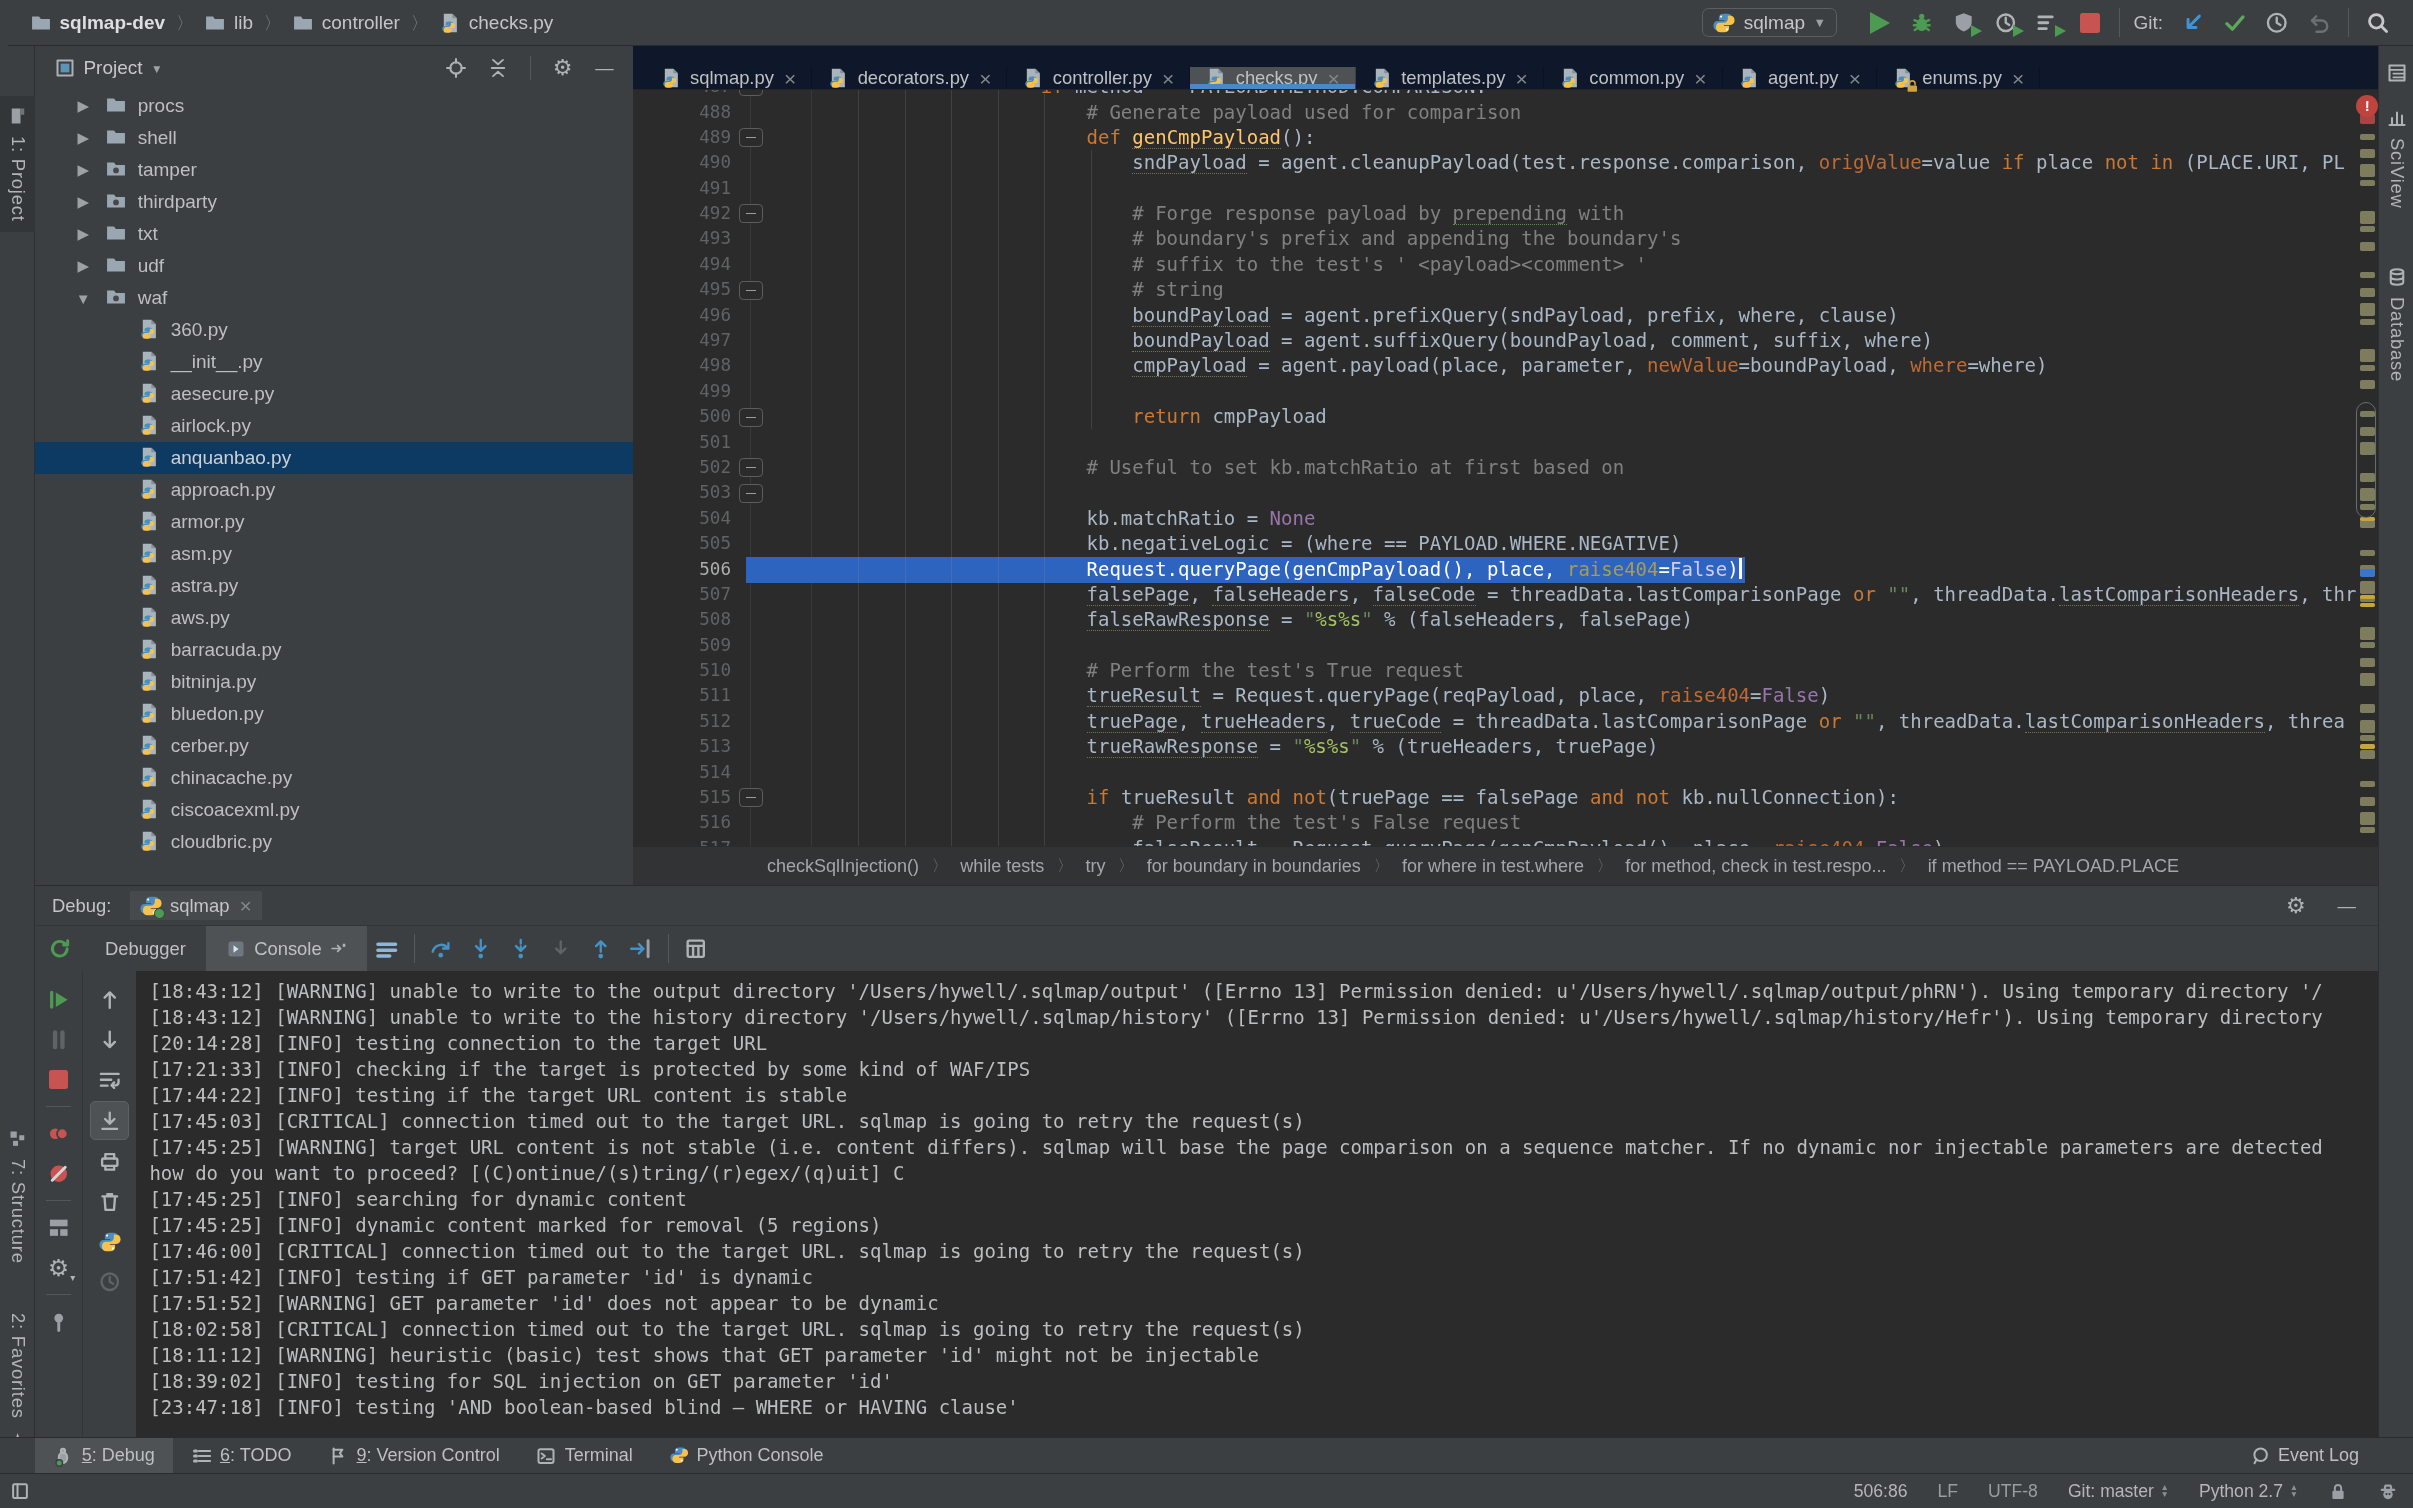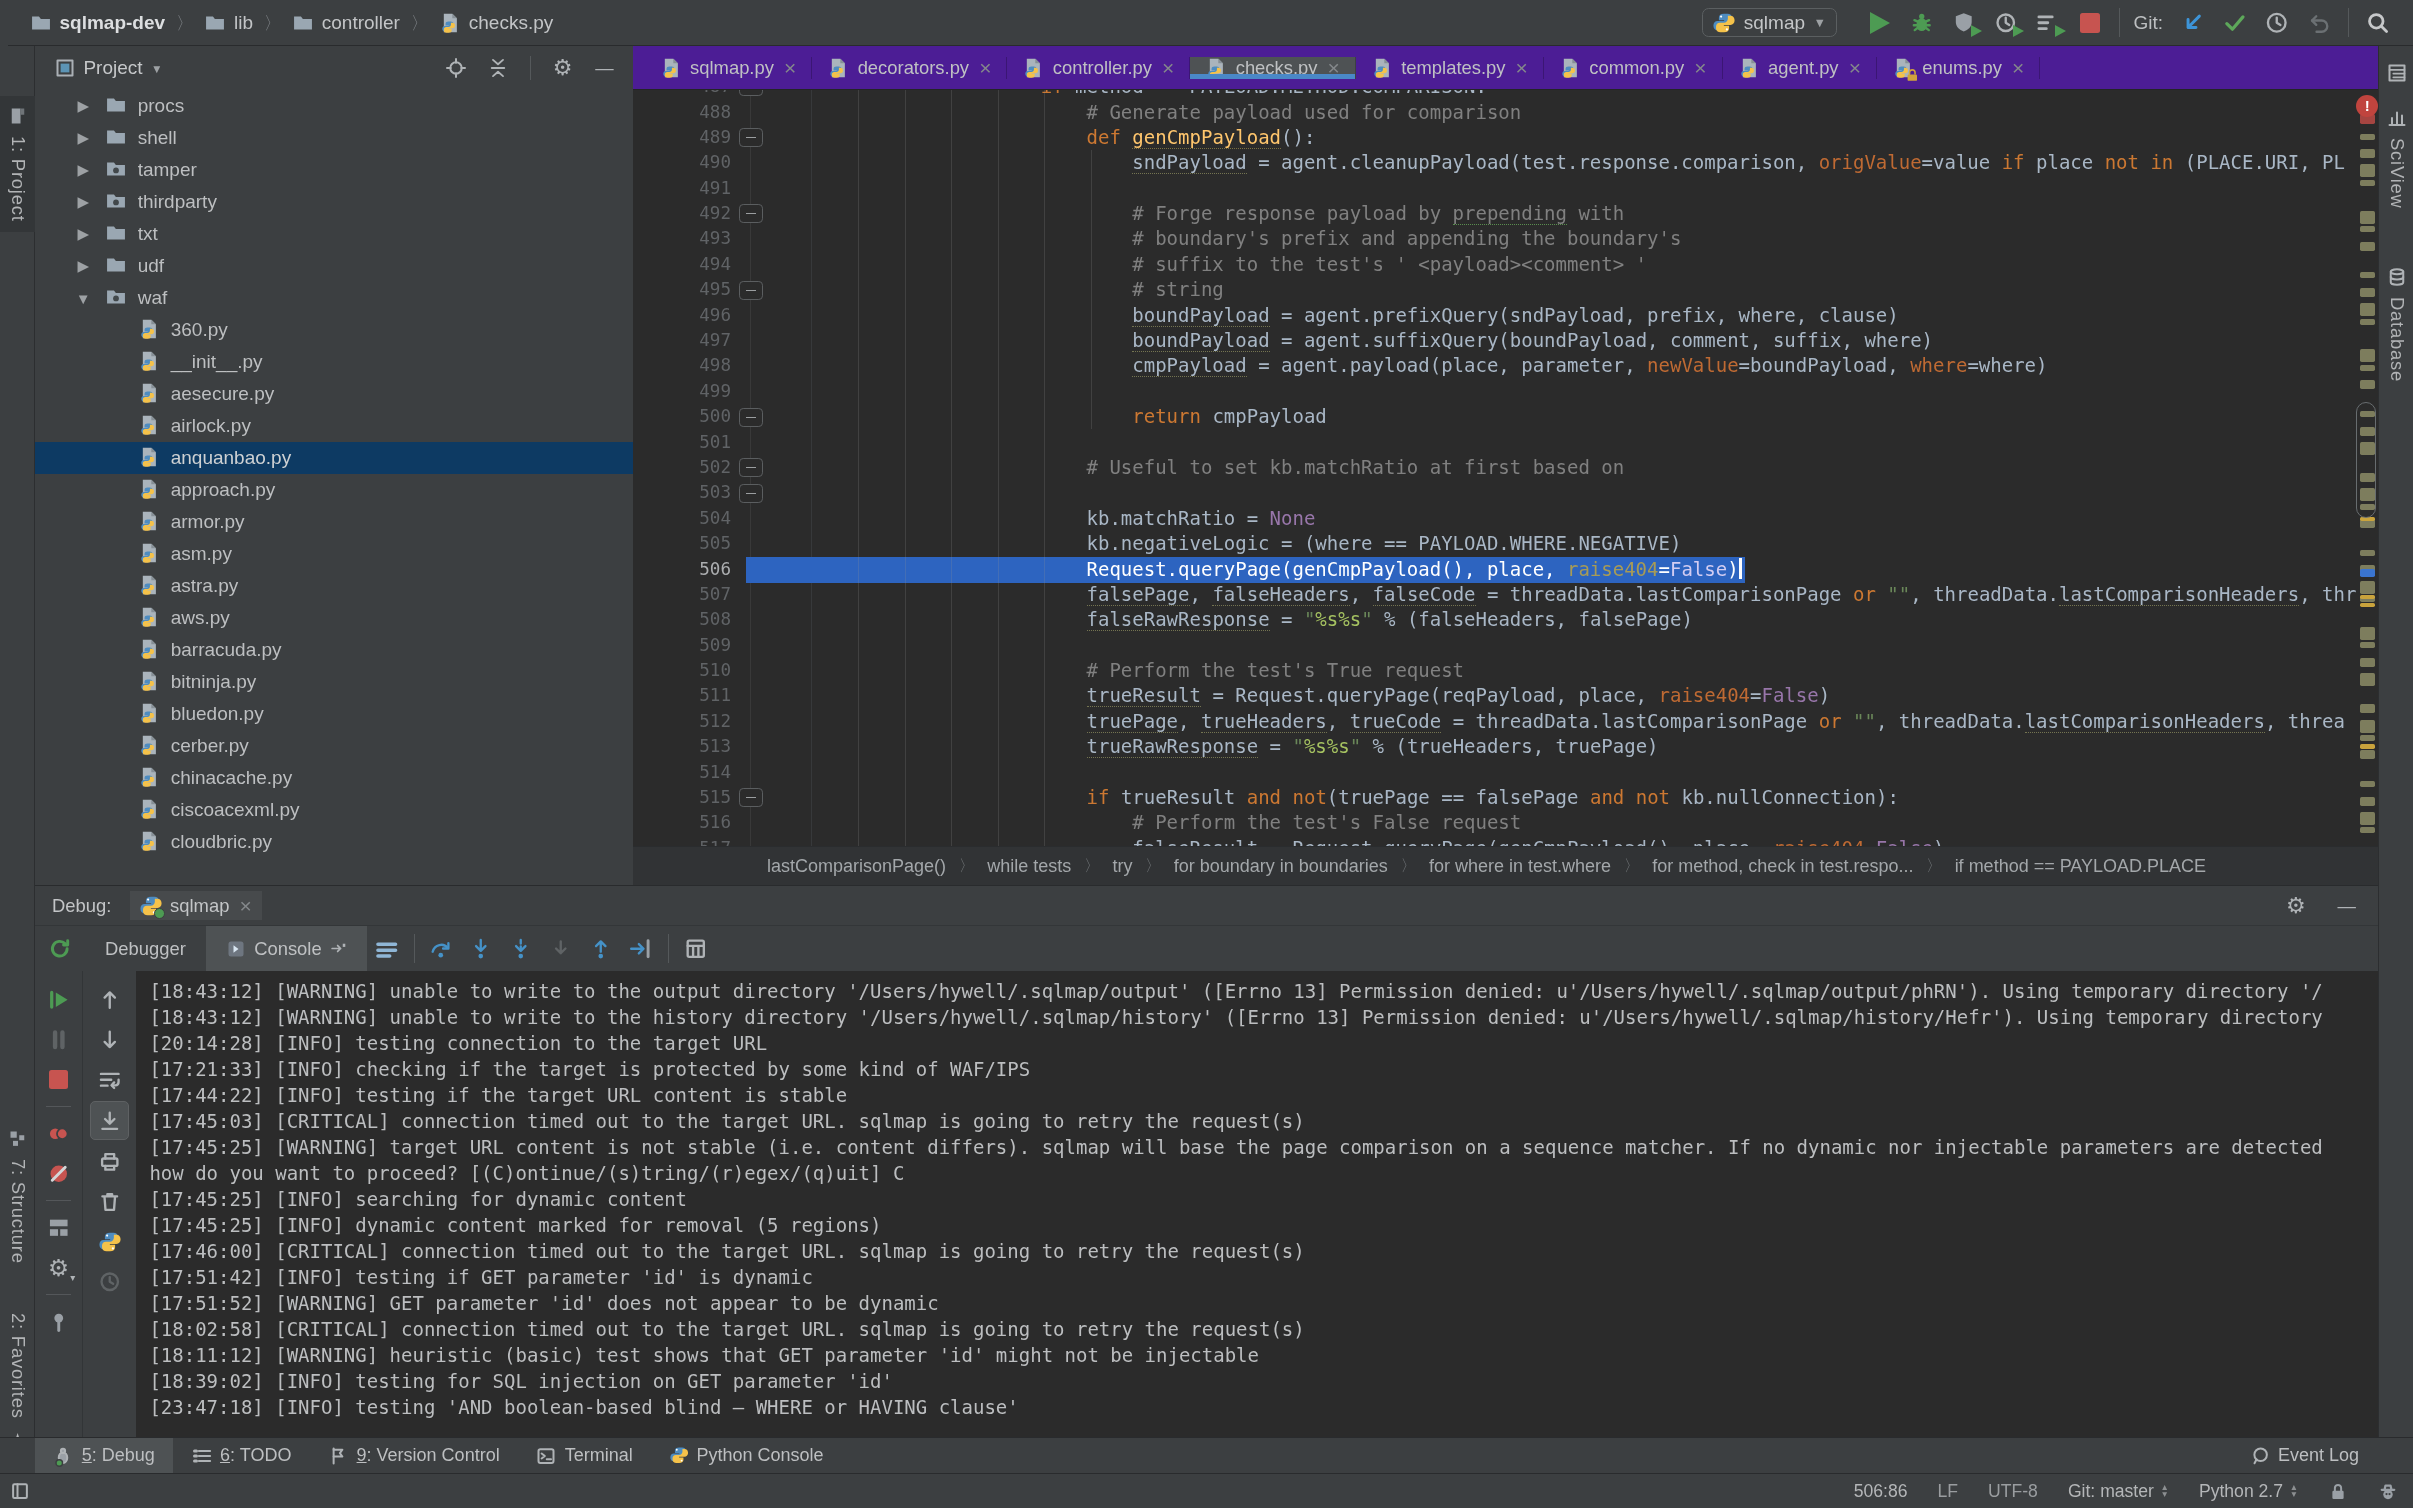--- a/index.html
+++ b/index.html
@@ -40,21 +40,21 @@
   .pp-icons{margin-left:auto;display:flex;align-items:center;gap:5px}
   .pp-ic{width:37px;height:32px;display:flex;align-items:center;justify-content:center;color:#afb3b6;font-size:22px}
   .tree{position:relative}
   .trow{height:32px;display:flex;align-items:center;font-size:19px;color:#bdbfc1;position:relative;box-sizing:border-box}
   .trow .arrow{position:absolute;left:39px;color:#9da1a4;font-size:15px;width:18.4px;text-align:center}
   .trow .fico{width:23.5px;height:23.5px;margin-right:9.2px;flex:none;position:relative}
   .trow.selected{background:#0d3a63;color:#ced1d3}
 
   
   .editor{position:absolute;left:633px;top:46px;width:1746px;height:839px;background:#2b2b2b}
-  .tabbar{height:44px;background:#4c1d95;display:flex;align-items:center;border-bottom:0.8px solid #232526;box-sizing:border-box;padding-left:11.7px}
+  .tabbar{height:44px;background:#0f172a;display:flex;align-items:flex-end;border-bottom:0.8px solid #232526;box-sizing:border-box;padding-left:11.7px}
   .etab{position:relative;display:flex;align-items:center;gap:8.4px;padding:0 15px;font-size:18.4px;color:#bfc1c3;border-right:0.8px solid rgba(0,0,0,.22)}
   .etab.active{background:#4e5254}
   .tuline{position:absolute;left:0;right:0;bottom:0;height:5px;background:#4a88c7}
   .tclose{color:#84888b;font-size:21px;margin-left:1.7px;line-height:1}
   .tico{position:relative;width:22px;height:22px;flex:none}
   .lockov{position:absolute;right:-4.2px;bottom:-3.4px;width:12.6px;height:12.6px}
 
   .codearea{position:absolute;left:0;top:44px;right:0;bottom:39px;overflow:hidden;font-family:"DejaVu Sans Mono",monospace}
   .gutter{position:absolute;left:0;top:0;bottom:0;width:179px;border-right:0.8px solid #37393b;box-sizing:border-box}
   .gnum{position:absolute;left:0;width:98px;text-align:right;font-size:17.6px;line-height:25.4px;color:#606366;font-family:"DejaVu Sans Mono",monospace}
@@ -846,21 +846,21 @@
           <div class="emark" style="top:737px;height:5.9px"></div>
           <div class="emark" style="top:427px;height:4.2px;background:#c9a33c;opacity:1"></div>
           <div class="emark" style="top:505px;height:4.2px;background:#c9a33c;opacity:1"></div>
           <div class="emark" style="top:513px;height:4.2px;background:#c9a33c;opacity:1"></div>
           <div class="emark" style="top:654px;height:5px;background:#c9a33c;opacity:1"></div>
           <div class="emark" style="top:479px;height:7.5px;background:#3a74cf;opacity:1"></div>
         </div>
     </div>
 
     <div class="crumbsbar" id="crumbs">
-        <span>lastComparisonPage()</span>
+        <span>checkSqlInjection()</span>
         <span class="cr-sep">〉</span>
         <span>while tests</span>
         <span class="cr-sep">〉</span>
         <span>try</span>
         <span class="cr-sep">〉</span>
         <span>for boundary in boundaries</span>
         <span class="cr-sep">〉</span>
         <span>for where in test.where</span>
         <span class="cr-sep">〉</span>
         <span>for method, check in test.respo...</span>

